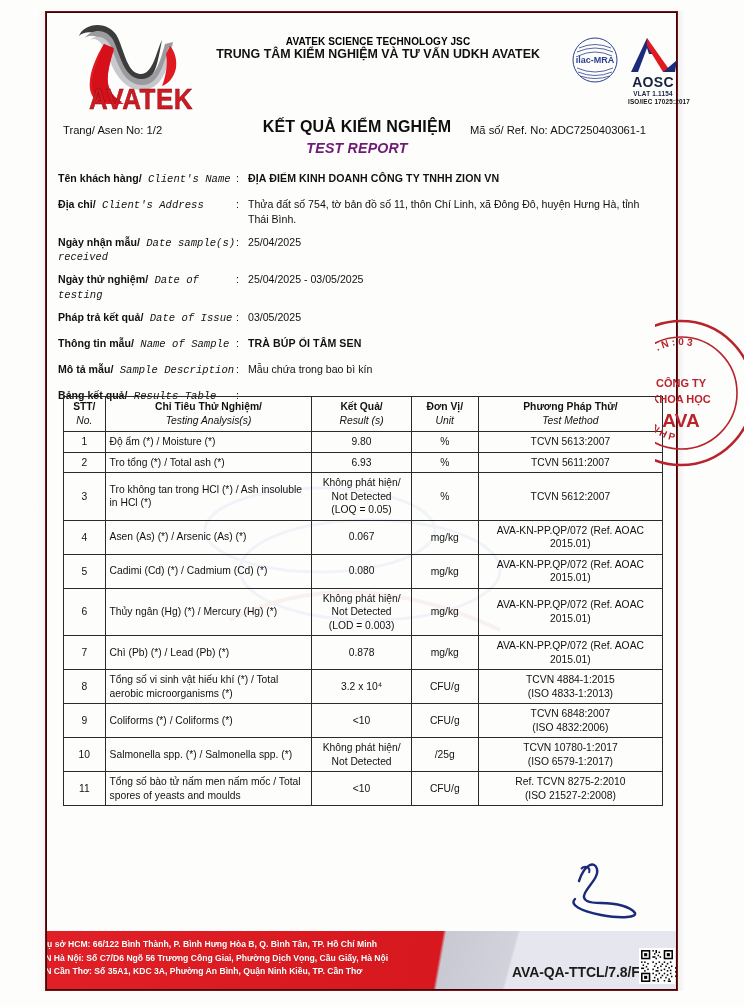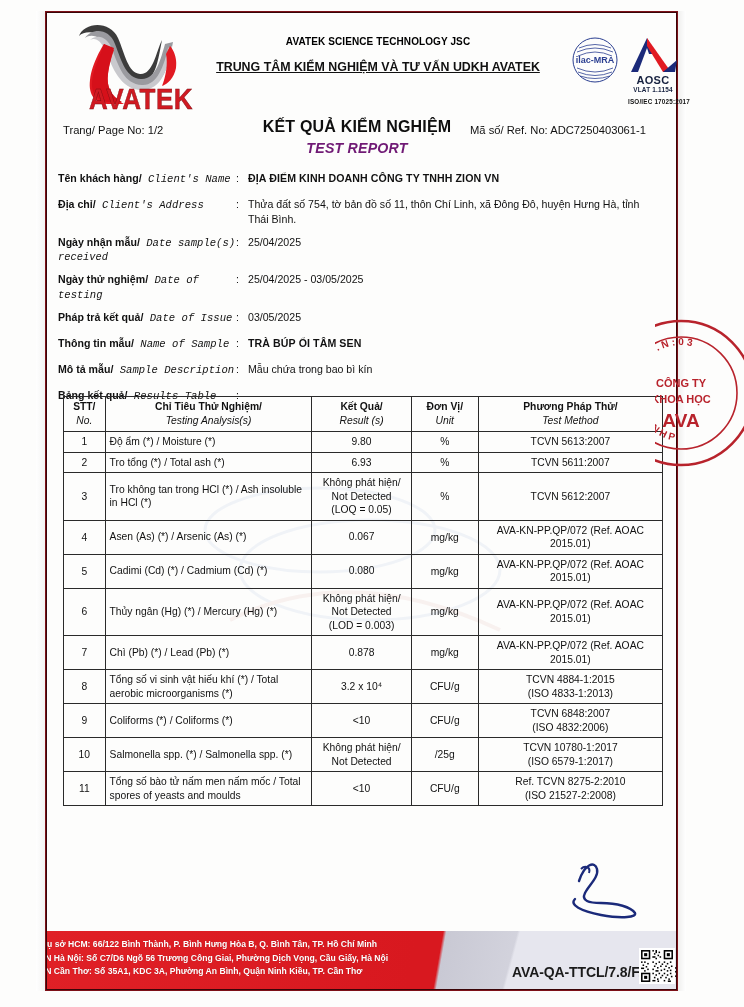--- a/index.html
+++ b/index.html
@@ -64,31 +64,31 @@
   }
   #company-block {
     position: absolute; left: 160px; top: 22px; width: 340px;
     text-align: center;
   }
   #company-block .l1 {
     font-size: 10px; font-weight: 700; letter-spacing: .1px;
     color: #000000; white-space: nowrap;
   }
   #company-block .l2 {
-    font-size: 12.4px; font-weight: 700; margin-top: 13px;
-    color: #111; white-space: nowrap; text-decoration: underline;
+    font-size: 12.4px; font-weight: 700; margin-top: 0;
+    color: #111; white-space: nowrap;
   }
   #accred {
     position: absolute; left: 505px; top: 20px;
     width: 130px; height: 76px;
   }
   .ilac { position:absolute; left:18px; top:2px; }
   .aosc { position:absolute; left:72px; top:0px; text-align:center; }
   .aosc .aosc-name{
-    font-size: 11px; font-weight: 700; letter-spacing: .3px;
+    font-size: 14px; font-weight: 700; letter-spacing: .3px;
     color:#16213f; margin-top:-4px;
   }
   .aosc .vlat{
     font-size: 6.4px; font-weight: 700; color:#16213f; letter-spacing:.2px;
   }
   .isoline{
     position:absolute; left:60px; top:64px; width:92px; text-align:center;
     font-size:6.3px; font-weight:700; color:#111; letter-spacing:.2px;
   }
 
@@ -272,21 +272,21 @@
         </svg>
         <div class="aosc-name">AOSC</div>
         <div class="vlat">VLAT 1.1154</div>
       </div>
 
       <div class="isoline">ISO/IEC 17025:2017</div>
     </div>
   </div>
 
   <div id="page-no">
-    <span>Trang/ Page No:</span>
+    <span>Trang/ Asen No:</span>
     <span>1/2</span>
   </div>
 
   <div id="title">
     <div class="vn">KẾT QUẢ KIỂM NGHIỆM</div>
     <div class="en">TEST REPORT</div>
   </div>
 
   <div id="refno">
     <span>Mã số/ Ref. No:</span>

